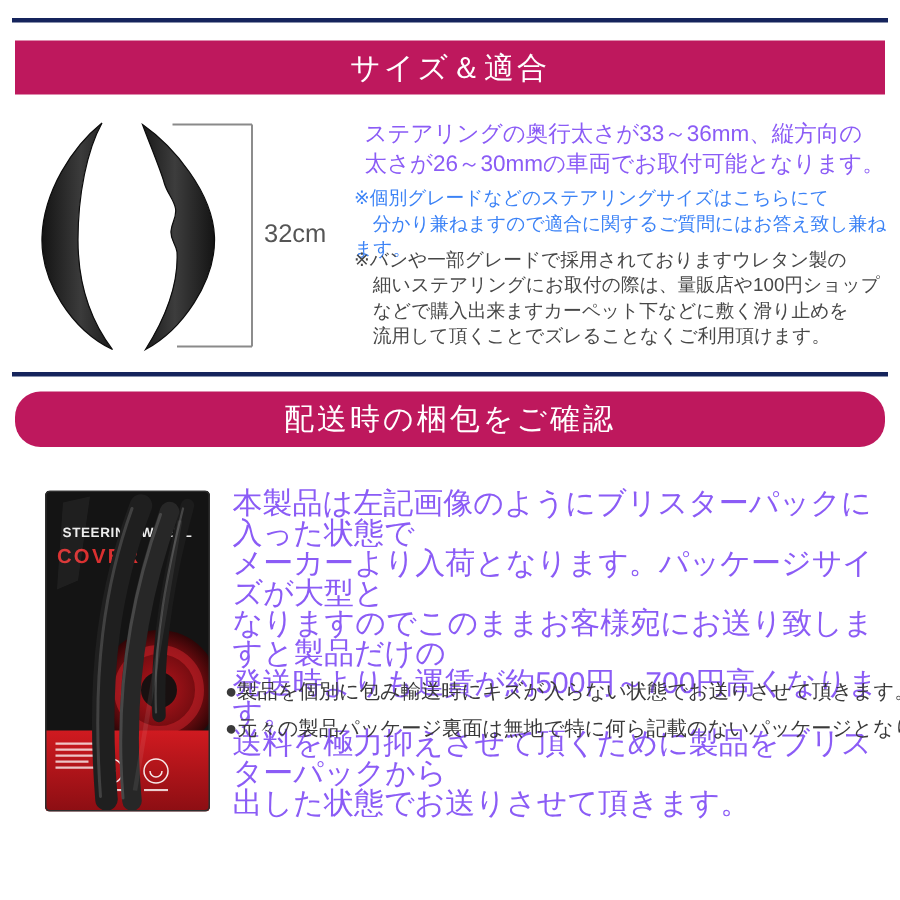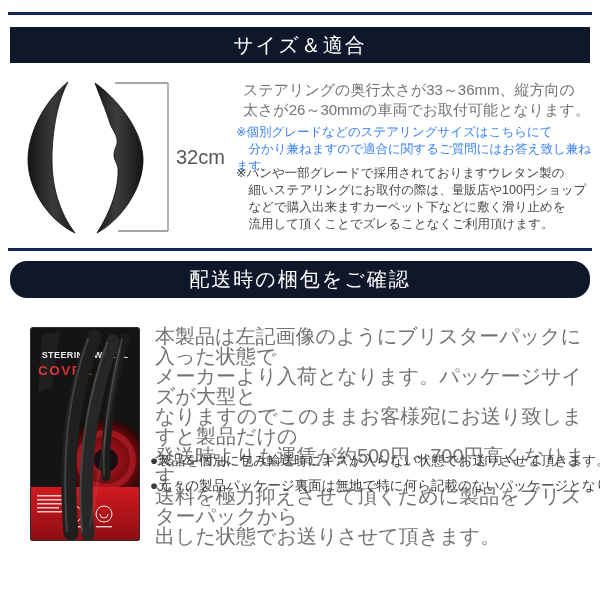--- a/index.html
+++ b/index.html
@@ -2,33 +2,33 @@
 <html><head>
 <meta charset="utf-8">
 <style>
   html,body{margin:0;padding:0;background:#ffffff;}
   .canvas{
     position:relative;width:600px;height:600px;background:#ffffff;overflow:hidden;
     font-family:"Liberation Sans","DejaVu Sans",sans-serif;
   }
   .rule{position:absolute;height:3px;background:#15245c;}
   .bar{
-    position:absolute;left:10px;width:580px;height:36px;background:#0f172a;
+    position:absolute;left:10px;width:580px;height:36px;background:#be185d;
     display:flex;align-items:center;justify-content:center;
   }
   .bar-title{color:#ffffff;font-size:20px;letter-spacing:2px;font-weight:500;white-space:nowrap;}
-  .txt{position:absolute;white-space:pre-line;color:#737373;}
+  .txt{position:absolute;white-space:pre-line;color:#8b5cf6;}
   .intro{left:243px;top:80px;width:352px;font-size:15px;line-height:20px;}
   .note1{left:236px;top:124px;width:360px;font-size:12.5px;line-height:17px;color:#3b82f6;}
   .note2{left:236px;top:165px;width:360px;font-size:12.5px;line-height:17px;color:#474747;}
   .body2{left:155px;top:326px;width:440px;font-size:20px;line-height:20px;}
   .bullet{position:absolute;left:150px;width:448px;font-size:13.5px;line-height:17px;color:#3a3a3a;white-space:nowrap;}
   .bullet.b1{top:452px;}
   .bullet.b2{top:477px;}
-  .dim-label{position:absolute;left:176px;top:146px;font-size:20px;color:#555555;}
+  .dim-label{position:absolute;left:176px;top:146px;font-size:17px;color:#555555;}
   .figure-svg{position:absolute;left:18px;top:74px;}
   .package-svg{position:absolute;left:30px;top:327px;}
 </style>
 </head>
 <body>
 
 <div class="canvas">
 
   <div class="rule" style="left:8px;top:12px;width:584px;"></div>
 

